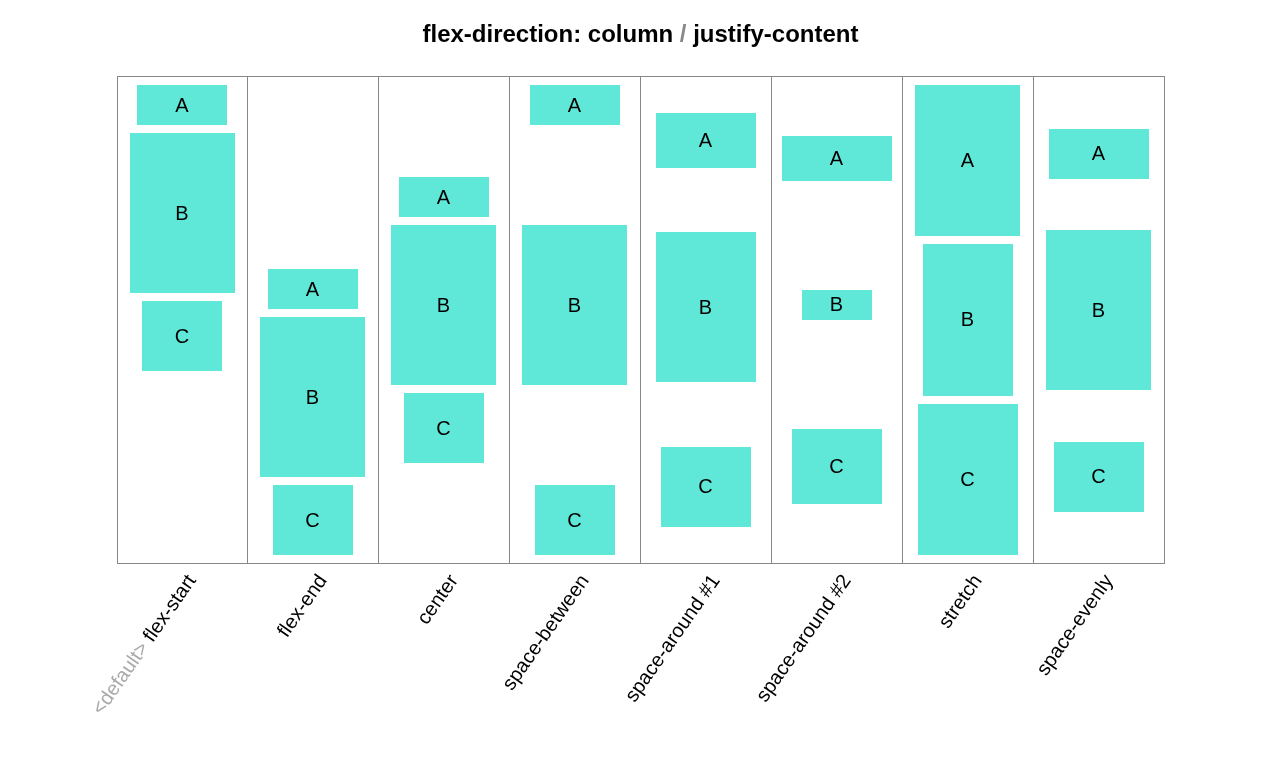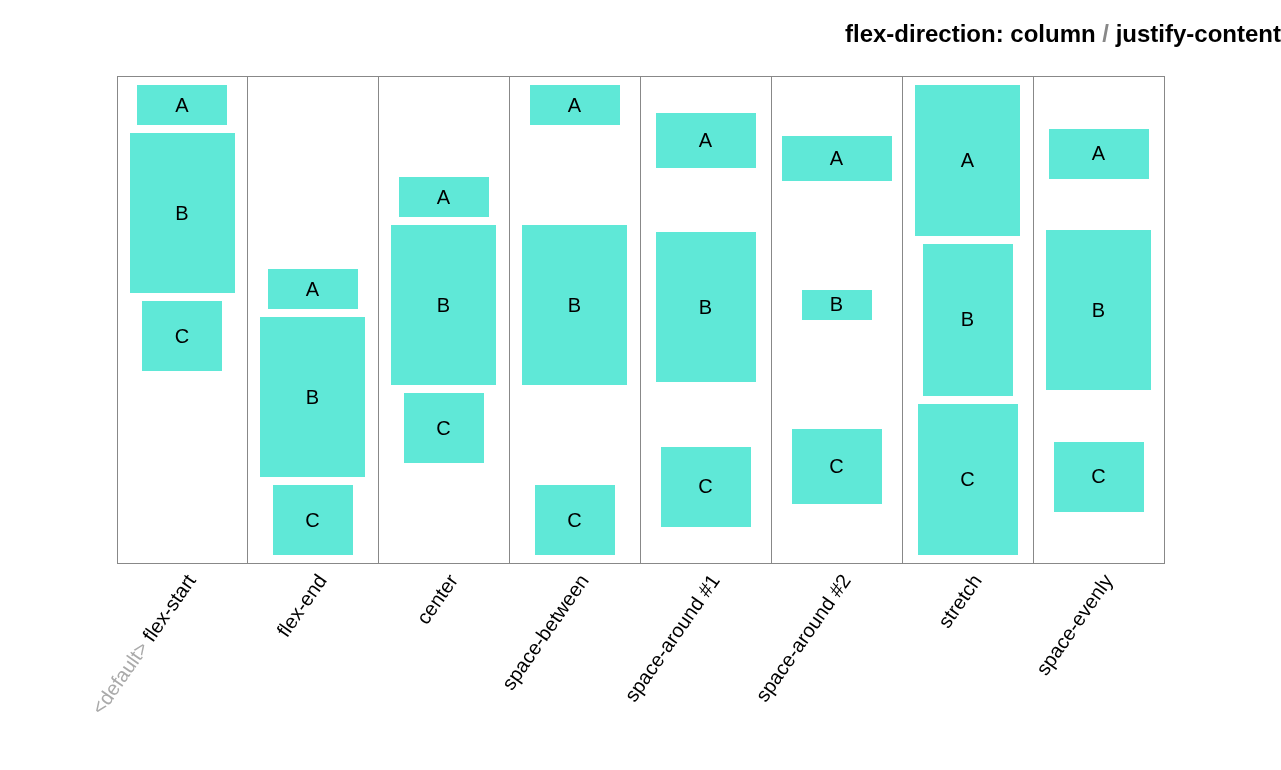--- a/index.html
+++ b/index.html
@@ -4,21 +4,21 @@
 <style>
   * { box-sizing: border-box; }
   body {
     margin: 0;
     padding: 20px 0 0 0;
     font-family: Arial, Helvetica, sans-serif;
     background: #fff;
     width: 1281px;
   }
   .title {
-    text-align: right;
+    text-align: center;
     font-size: 24px;
     font-weight: bold;
     margin-bottom: 28px;
   }
   .title .sep { color: #888; }
   .grid {
     display: flex;
     margin: 0 auto;
     width: fit-content;
   }

